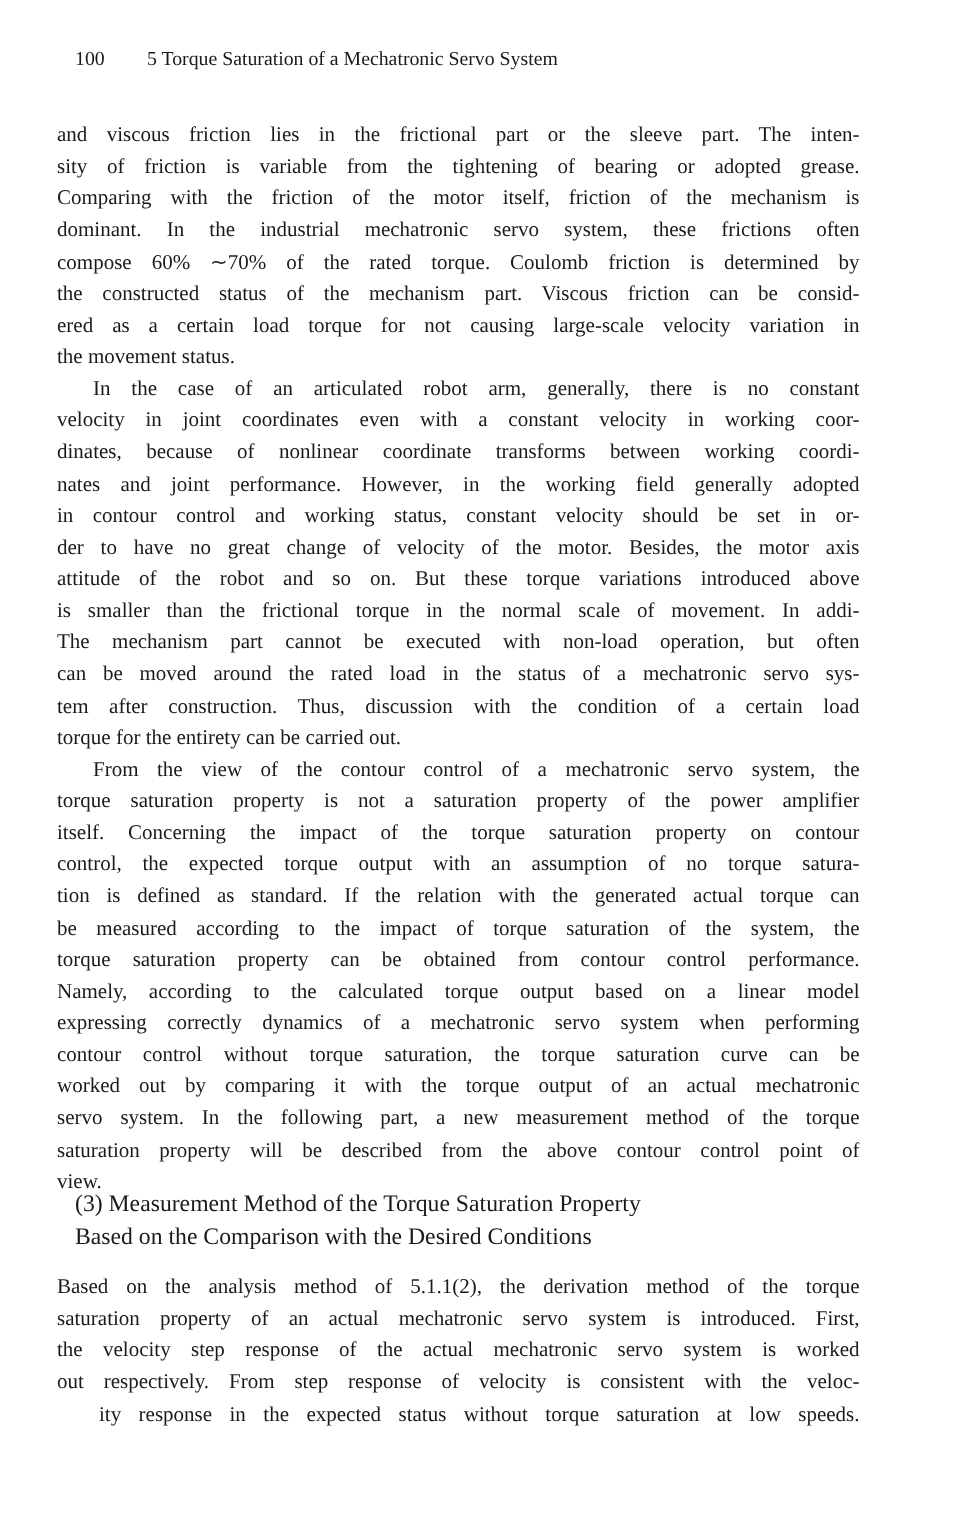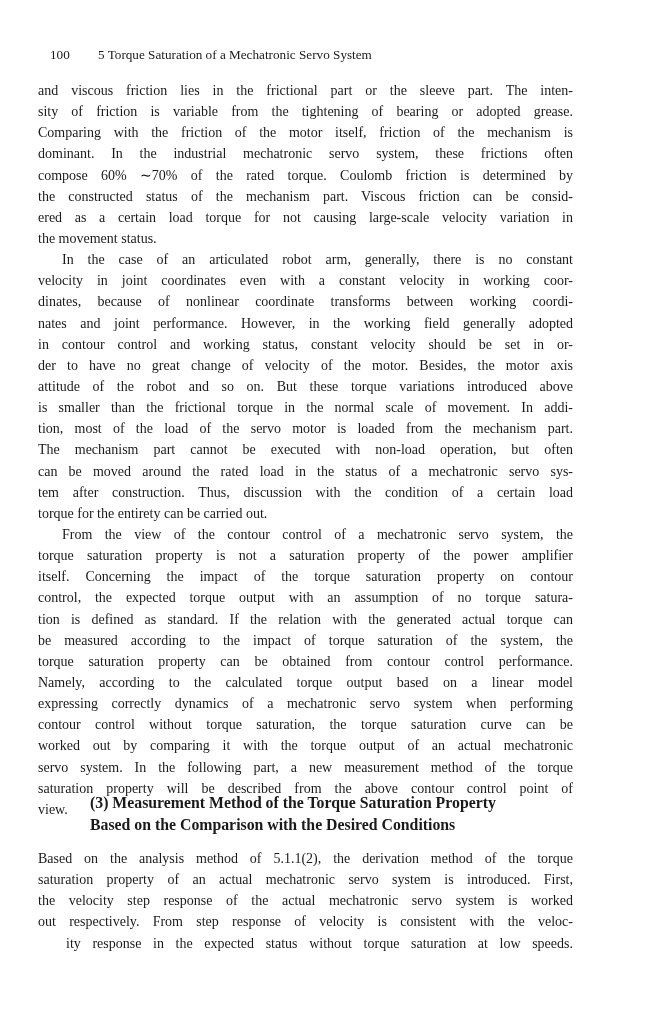--- a/index.html
+++ b/index.html
@@ -1,28 +1,28 @@
 <!DOCTYPE html>
 <html><head>
 <meta charset="utf-8">
 <style>
   html, body { margin: 0; padding: 0; background: #ffffff; }
   body { width: 650px; height: 1024px; position: relative; overflow: hidden;
          font-family: "DejaVu Serif", "Liberation Serif", serif; color: #1a1a1a; }
-  .header { position: absolute; left: 50px; top: 47px; width: 535px; font-size: 13.2px;
+  .header { position: absolute; left: 50px; top: 31px; width: 535px; font-size: 13.2px;
             font-family: "Liberation Serif", serif; white-space: nowrap; }
   .header .pageno { display: inline-block; width: 48px; }
   .body { position: absolute; left: 38px; width: 535px; font-family: "Liberation Serif", serif;
           font-size: 14px; }
   .line { height: 21.15px; line-height: 21.15px; white-space: nowrap; text-align: justify;
           text-align-last: justify; overflow: hidden; }
   .line.last { text-align-last: left; }
   .line.indent { text-indent: 24px; }
   .heading { position: absolute; left: 50px; top: 792px; width: 535px; font-family: "Liberation Serif", serif;
-             font-weight: bold; font-size: 15.8px; margin-left: 40px; }
+             font-weight: normal; font-size: 15.8px; }
   .heading .line { text-align-last: left; height: 21.5px; line-height: 21.5px; }
   #p1 { top: 80px; }
   #p4 { top: 848px; }
 </style>
 </head>
 <body>
 
 <div class="header">
   <span class="pageno">100</span><span>5 Torque Saturation of a Mechatronic Servo System</span>
 </div>
@@ -37,21 +37,20 @@
     <div class="line">ered as a certain load torque for not causing large-scale velocity variation in</div>
     <div class="line last">the movement status.</div>
     <div class="line indent">In the case of an articulated robot arm, generally, there is no constant</div>
     <div class="line">velocity in joint coordinates even with a constant velocity in working coor-</div>
     <div class="line">dinates, because of nonlinear coordinate transforms between working coordi-</div>
     <div class="line">nates and joint performance. However, in the working field generally adopted</div>
     <div class="line">in contour control and working status, constant velocity should be set in or-</div>
     <div class="line">der to have no great change of velocity of the motor. Besides, the motor axis</div>
     <div class="line">attitude of the robot and so on. But these torque variations introduced above</div>
     <div class="line">is smaller than the frictional torque in the normal scale of movement. In addi-</div>
-    <div class="line">tion, most of the load of the servo motor is loaded from the mechanism part.</div>
     <div class="line">The mechanism part cannot be executed with non-load operation, but often</div>
     <div class="line">can be moved around the rated load in the status of a mechatronic servo sys-</div>
     <div class="line">tem after construction. Thus, discussion with the condition of a certain load</div>
     <div class="line last">torque for the entirety can be carried out.</div>
     <div class="line indent">From the view of the contour control of a mechatronic servo system, the</div>
     <div class="line">torque saturation property is not a saturation property of the power amplifier</div>
     <div class="line">itself. Concerning the impact of the torque saturation property on contour</div>
     <div class="line">control, the expected torque output with an assumption of no torque satura-</div>
     <div class="line">tion is defined as standard. If the relation with the generated actual torque can</div>
     <div class="line">be measured according to the impact of torque saturation of the system, the</div>

